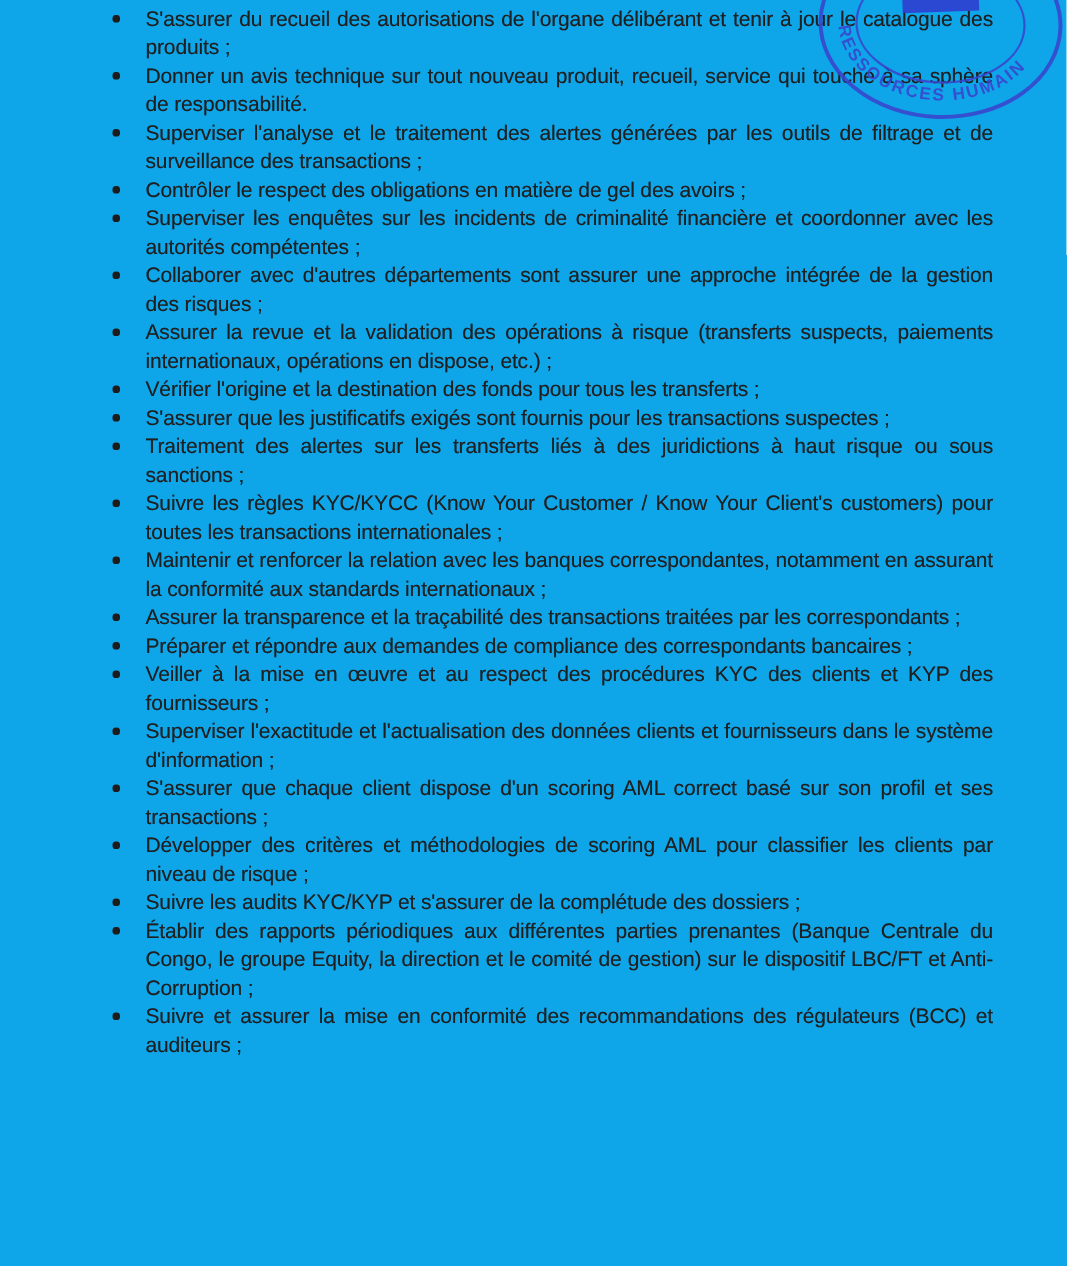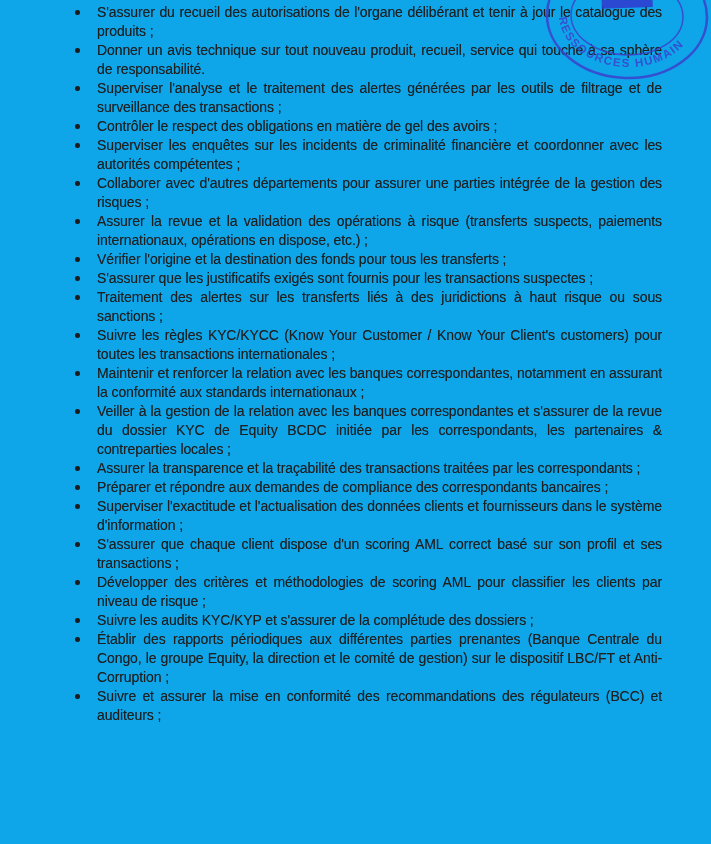--- a/index.html
+++ b/index.html
@@ -62,30 +62,30 @@
 <body>
 
 <div class="page">
 
   <ul class="duties">
       <li>S'assurer du recueil des autorisations de l'organe délibérant et tenir à jour le catalogue des produits ;</li>
       <li>Donner un avis technique sur tout nouveau produit, recueil, service qui touche à sa sphère de responsabilité.</li>
       <li>Superviser l'analyse et le traitement des alertes générées par les outils de filtrage et de surveillance des transactions ;</li>
       <li>Contrôler le respect des obligations en matière de gel des avoirs ;</li>
       <li>Superviser les enquêtes sur les incidents de criminalité financière et coordonner avec les autorités compétentes ;</li>
-      <li>Collaborer avec d'autres départements pour assurer une parties intégrée de la gestion des risques ;</li>
+      <li>Collaborer avec d'autres départements sont assurer une approche intégrée de la gestion des risques ;</li>
       <li>Assurer la revue et la validation des opérations à risque (transferts suspects, paiements internationaux, opérations en dispose, etc.) ;</li>
       <li>Vérifier l'origine et la destination des fonds pour tous les transferts ;</li>
       <li>S'assurer que les justificatifs exigés sont fournis pour les transactions suspectes ;</li>
       <li>Traitement des alertes sur les transferts liés à des juridictions à haut risque ou sous sanctions ;</li>
       <li>Suivre les règles KYC/KYCC (Know Your Customer / Know Your Client's customers) pour toutes les transactions internationales ;</li>
       <li>Maintenir et renforcer la relation avec les banques correspondantes, notamment en assurant la conformité aux standards internationaux ;</li>
-      <li>Veiller à la gestion de la relation avec les banques correspondantes et s'assurer de la revue du dossier KYC de Equity BCDC initiée par les correspondants, les partenaires &amp; contreparties locales ;</li>
       <li>Assurer la transparence et la traçabilité des transactions traitées par les correspondants ;</li>
       <li>Préparer et répondre aux demandes de compliance des correspondants bancaires ;</li>
+      <li>Veiller à la mise en œuvre et au respect des procédures KYC des clients et KYP des fournisseurs ;</li>
       <li>Superviser l'exactitude et l'actualisation des données clients et fournisseurs dans le système d'information ;</li>
       <li>S'assurer que chaque client dispose d'un scoring AML correct basé sur son profil et ses transactions ;</li>
       <li>Développer des critères et méthodologies de scoring AML pour classifier les clients par niveau de risque ;</li>
       <li>Suivre les audits KYC/KYP et s'assurer de la complétude des dossiers ;</li>
       <li>Établir des rapports périodiques aux différentes parties prenantes (Banque Centrale du Congo, le groupe Equity, la direction et le comité de gestion) sur le dispositif LBC/FT et Anti-Corruption ;</li>
       <li>Suivre et assurer la mise en conformité des recommandations des régulateurs (BCC) et auditeurs ;</li>
     </ul>
 
   <div class="stamp-wrap">
     <svg width="171" height="104" viewBox="540 0 171 104" xmlns="http://www.w3.org/2000/svg">

